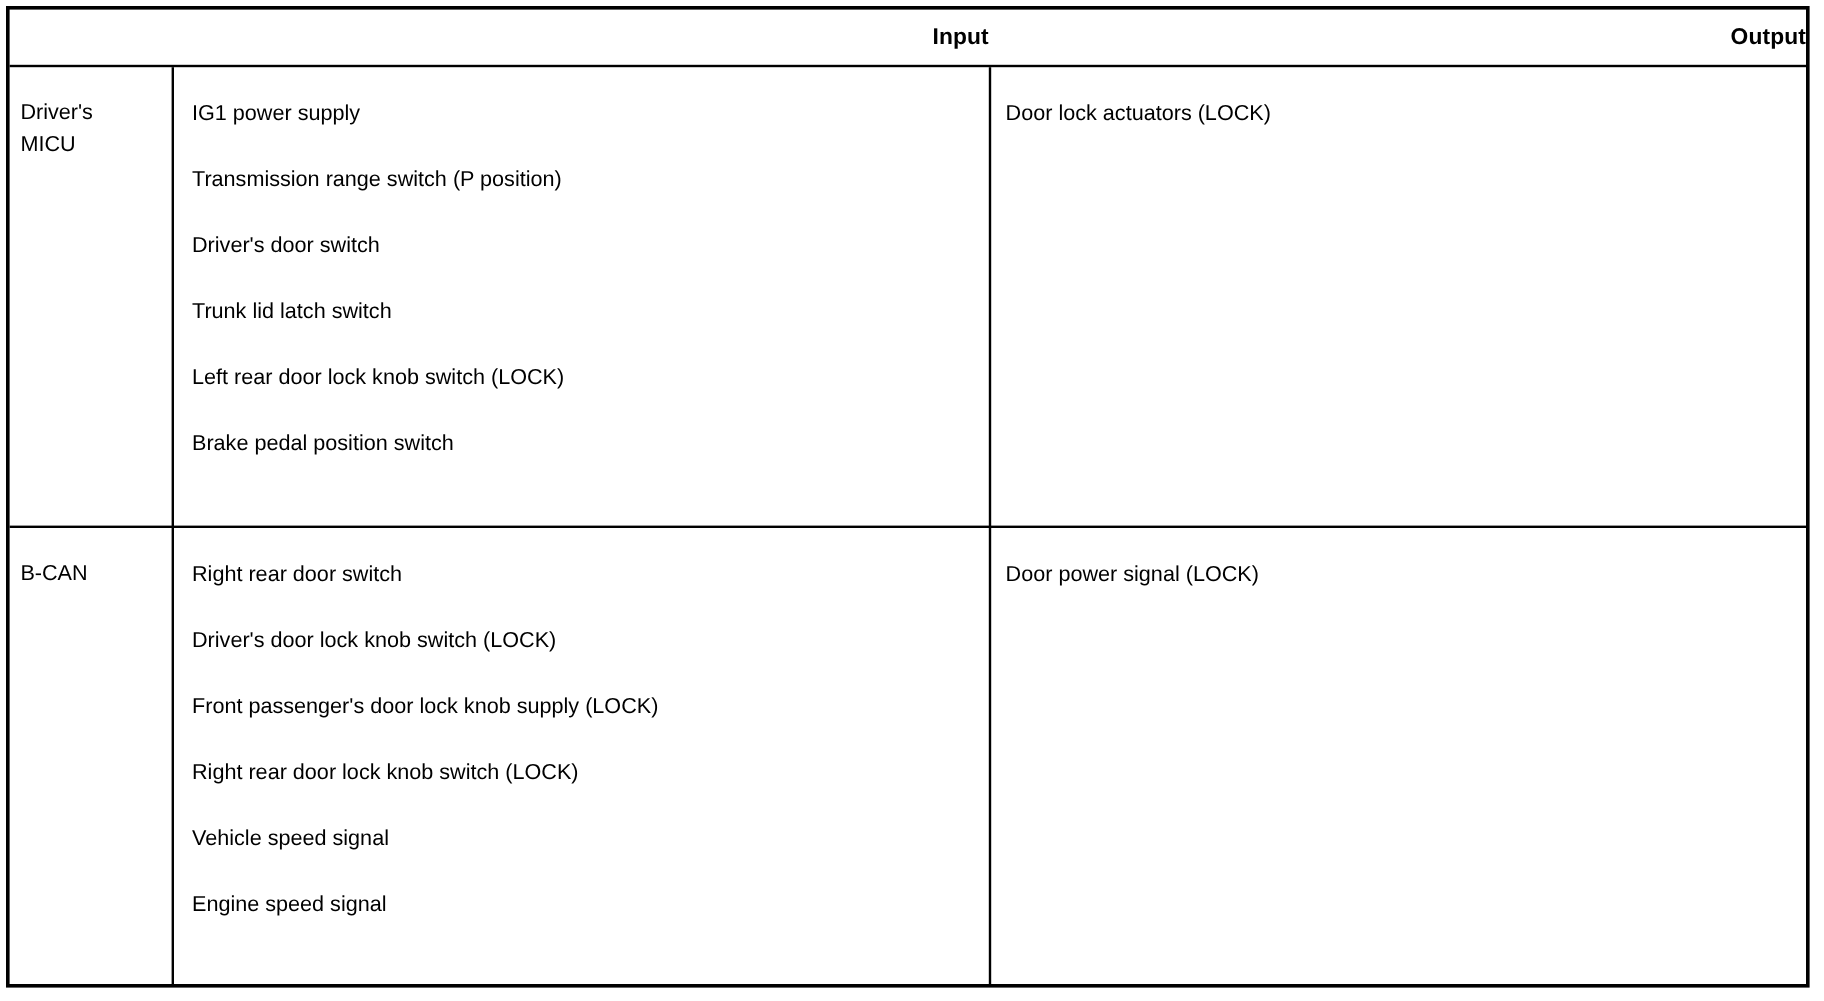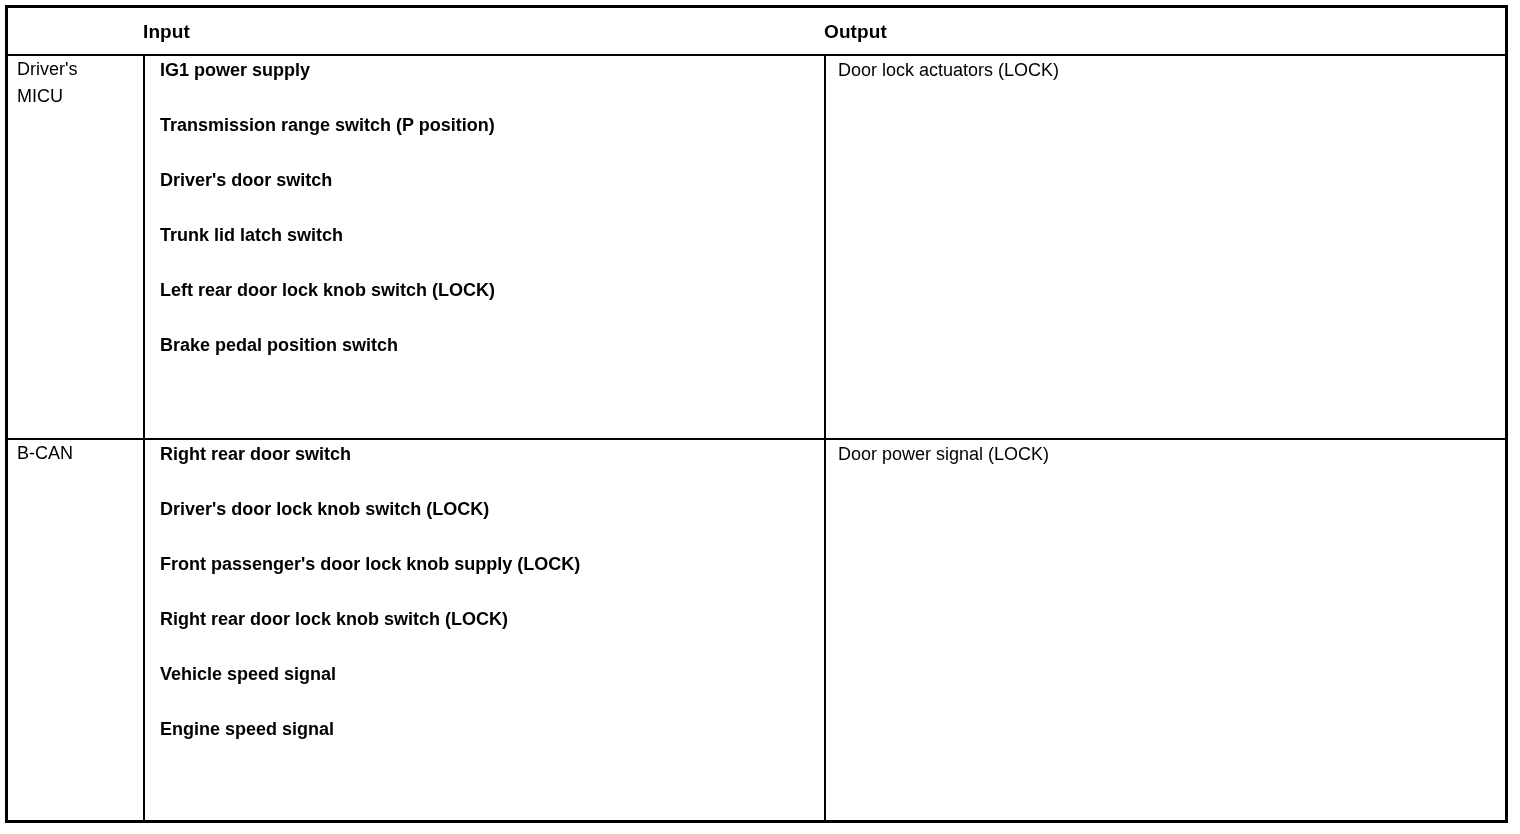--- a/index.html
+++ b/index.html
@@ -44,21 +44,21 @@
     height: 48px;
     box-sizing: border-box;
     border-bottom: 2px solid #000000;
   }
 
   .th-cell {
     position: absolute;
     top: 0;
     height: 48px;
     line-height: 48px;
-    text-align: left;
+    text-align: right;
     font-size: 19px;
     font-weight: bold;
     letter-spacing: 0.1px;
   }
   .th-corner { left: 0;    width: 135px; }
   .th-input  { left: 135px; width: 681px; }
   .th-output { left: 816px; right: 0; }
 
   
   .vrule {
@@ -87,24 +87,24 @@
     box-sizing: border-box;
   }
   .trow-0 { top: 0px;   height: 384px; border-bottom: 2px solid #000000; }
   .trow-1 { top: 384px; bottom: 0; }
 
   .cell {
     position: absolute;
     top: 0;
     bottom: 0;
     box-sizing: border-box;
-    padding-top: 0;
+    padding-top: 24px;
   }
   .cell-label  { left: 0;     width: 135px; padding-left: 9px;  }
-  .cell-input  { left: 135px; width: 547px; padding-left: 17px; font-weight: bold; }
+  .cell-input  { left: 135px; width: 547px; padding-left: 17px; }
   .cell-output { left: 816px; right: 0;     padding-left: 14px; }
 
   .label-text {
     font-size: 18px;
     line-height: 27px;
     white-space: pre-line;
   }
 
   .item-list {
     list-style: none;

